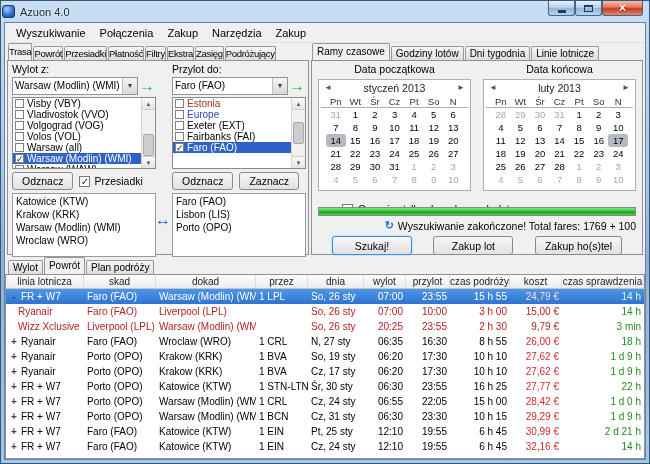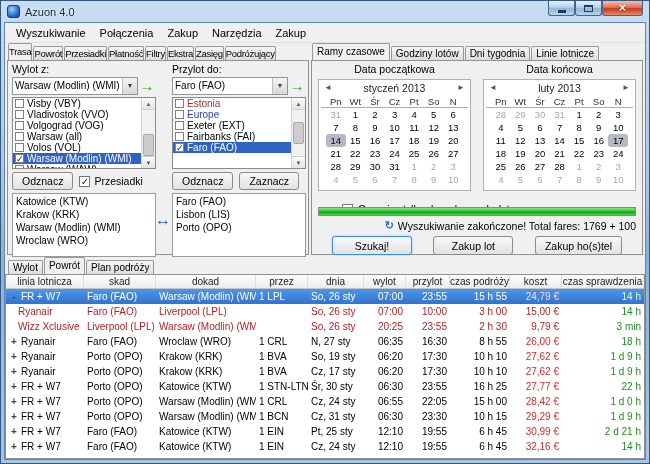--- a/index.html
+++ b/index.html
@@ -1,21 +1,21 @@
 <!DOCTYPE html>
 <html><head>
 <meta charset="utf-8">
 <style>
   * { margin:0; padding:0; box-sizing:border-box; }
   html,body { width:650px; height:464px; overflow:hidden; }
   body { font-family:"Liberation Sans", sans-serif; font-size:11px; color:#000; background:#9cbcdd; }
 
   .window { position:absolute; inset:0; border:1px solid #35577d;
             background:linear-gradient(180deg,#c9ddf2 0%,#a9c5e3 40%,#8fb0d6 55%,#a6c6e6 100%); }
-  .titlebar { position:absolute; left:0; top:0; right:0; height:21px; display:flex; align-items:center; padding:0 6px; }
+  .titlebar { position:absolute; left:0; top:0; right:0; height:21px; display:flex; align-items:center; padding:0 1px; }
   .app-icon { width:13px; height:13px; border-radius:3px; margin-right:5px;
               background:radial-gradient(circle at 35% 30%, #9ed0ff, #2a6fd0 60%, #123f86); border:1px solid #1c3f70; }
   .title { font-size:11px; color:#16293f; text-shadow:0 0 3px #fff; }
   .winbtns { position:absolute; right:6px; top:0; display:flex; }
   .wbtn { width:27px; height:15px; border:1px solid #45658a; border-top:none; border-radius:0 0 3px 3px; margin-left:0;
           background:linear-gradient(#e6f1fb,#b9d0e8 45%,#92b4d6 55%,#bad4ec); display:flex; align-items:center; justify-content:center; }
   .wbtn.close { width:41px; background:linear-gradient(#f4c0b2,#e2715a 45%,#c53a1e 55%,#e28a6e); }
   .g-min { width:8px; height:3px; background:#1f3a5f; margin-top:6px; }
   .g-max { width:9px; height:7px; border:1px solid #1f3a5f; border-top-width:2px; }
   .g-close { color:#fff; font-weight:bold; font-size:12px; line-height:12px; text-shadow:0 1px 1px #7a1d0c; }
@@ -180,25 +180,25 @@
                   <div class="lbi">
                     <span class="cb"></span>
                     <span>Vladivostok (VVO)</span>
                   </div>
                   <div class="lbi">
                     <span class="cb"></span>
                     <span>Volgograd (VOG)</span>
                   </div>
                   <div class="lbi">
                     <span class="cb"></span>
+                    <span>Volos (VOL)</span>
+                  </div>
+                  <div class="lbi">
+                    <span class="cb"></span>
                     <span>Warsaw (all)</span>
-                  </div>
-                  <div class="lbi">
-                    <span class="cb"></span>
-                    <span>Volos (VOL)</span>
                   </div>
                   <div class="lbi sel">
                     <span class="cb">✓</span>
                     <span>Warsaw (Modlin) (WMI)</span>
                   </div>
                   <div class="lbi">
                     <span class="cb"></span>
                     <span>Warsaw (WAW)</span>
                   </div>
                 </div>

